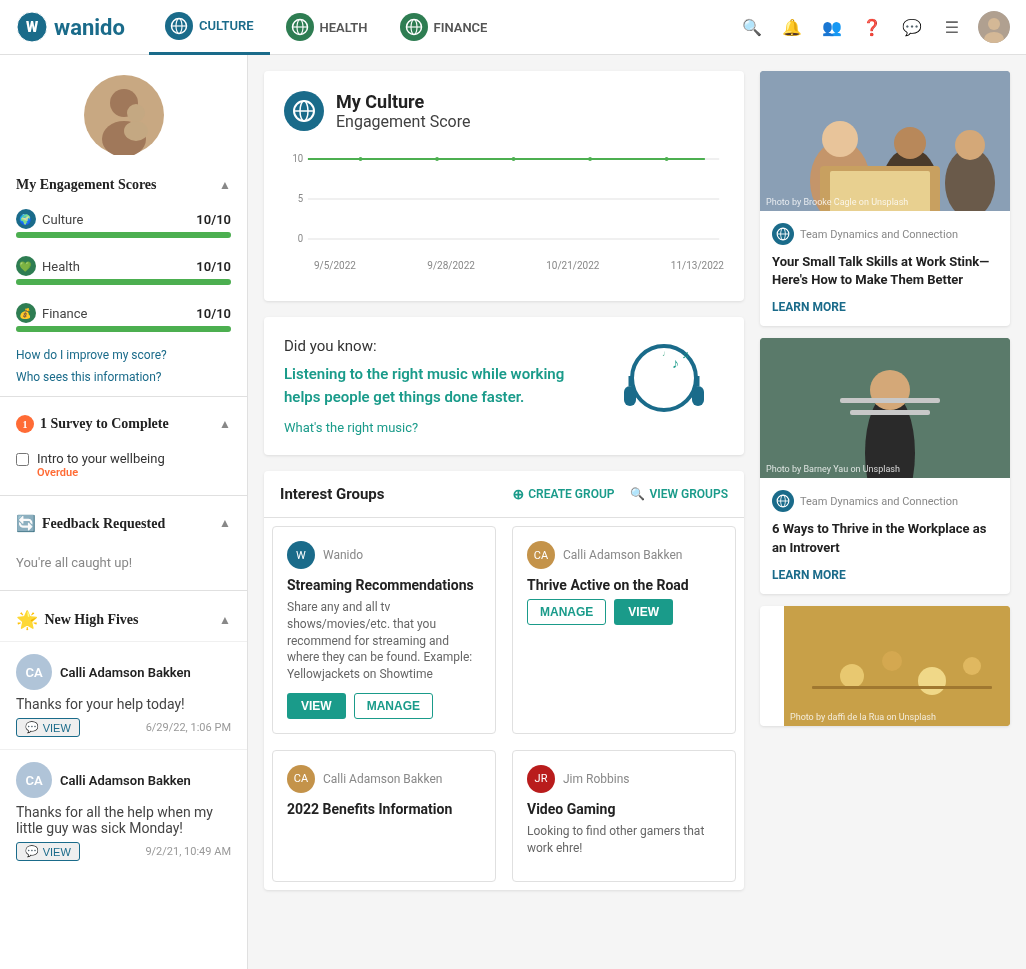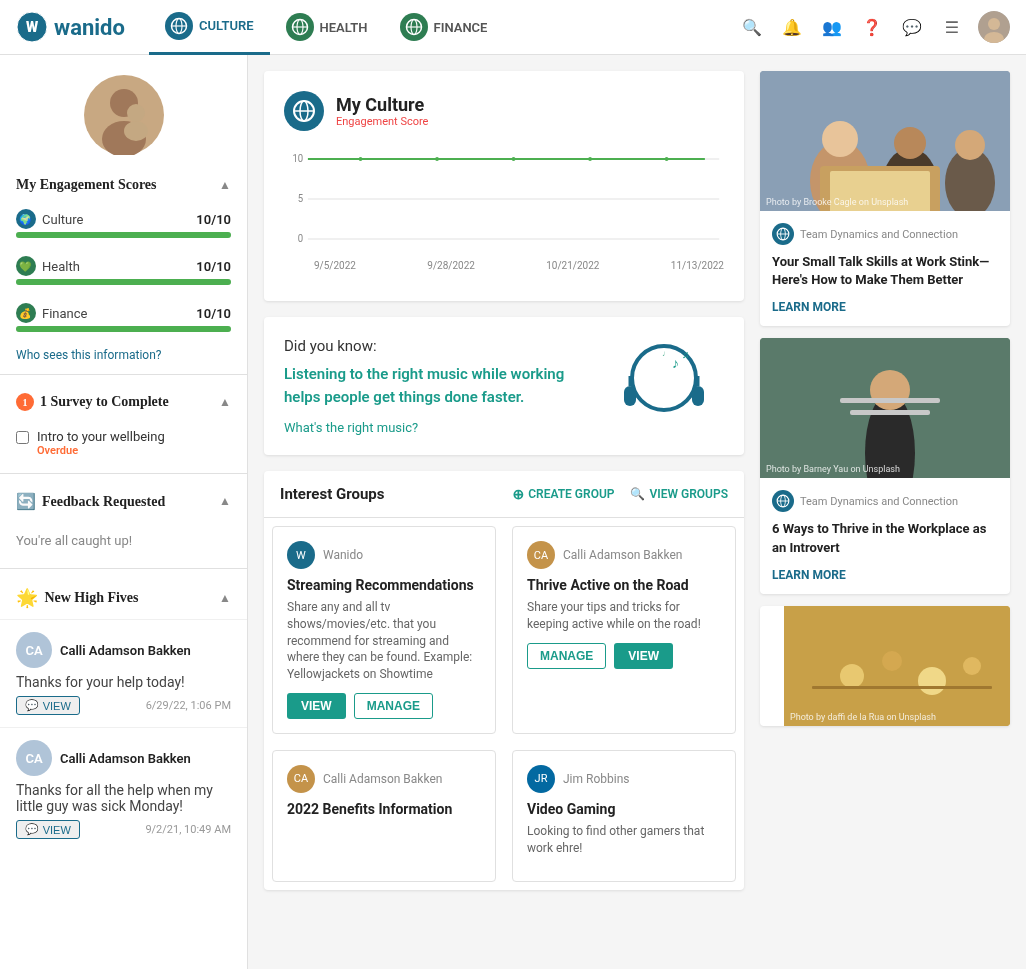--- a/index.html
+++ b/index.html
@@ -78,21 +78,21 @@
     .highfive-msg { font-size: 14px; color: #444; margin-bottom: 6px; }
     .highfive-footer { display: flex; align-items: center; gap: 8px; }
     .view-btn { display: flex; align-items: center; gap: 4px; font-size: 11px; color: #1a6b8a; cursor: pointer; border: 1px solid #1a6b8a; border-radius: 3px; padding: 2px 8px; }
     .highfive-date { font-size: 11px; color: #999; margin-left: auto; }
 
     
     .culture-card { background: #fff; border-radius: 4px; padding: 20px; margin-bottom: 16px; box-shadow: 0 1px 3px rgba(0,0,0,0.1); }
     .culture-card-header { display: flex; align-items: center; gap: 12px; margin-bottom: 16px; }
     .culture-logo { width: 40px; height: 40px; border-radius: 50%; background: #1a6b8a; display: flex; align-items: center; justify-content: center; color: white; font-size: 18px; }
     .culture-title { font-size: 18px; font-weight: 700; color: #222; }
-    .culture-subtitle { font-size: 11px; color: #ef4444; }
+    .culture-subtitle { font-size: 16px; color: #404040; }
 
     
     .chart-area { padding: 0 0 10px; }
 
     
     .didyouknow-card { background: #fff; border-radius: 4px; padding: 20px; margin-bottom: 16px; box-shadow: 0 1px 3px rgba(0,0,0,0.1); display: flex; align-items: center; justify-content: space-between; }
     .didyouknow-text { flex: 1; }
     .didyouknow-label { font-size: 15px; color: #333; margin-bottom: 8px; }
     .didyouknow-highlight { font-size: 15px; color: #1a9b8a; font-weight: 600; margin-bottom: 12px; line-height: 1.5; }
     .didyouknow-link { color: #1a9b8a; font-size: 13px; cursor: pointer; }
@@ -252,20 +252,21 @@
           <span class="score-icon score-icon-finance">💰</span>
           <span>Finance</span>
         </span>
         <span class="score-value">10/10</span>
       </div>
       <div class="score-bar">
         <div class="score-fill" style="width:100%"></div>
       </div>
     </div>
 
+    <div class="sidebar-link">How do I improve my score?</div>
     <div class="sidebar-link">Who sees this information?</div>
 
     <div class="divider"></div>
 
     <div class="section-header">
       <div class="survey-header">
         <span class="survey-badge">1</span>
         <span class="section-title">1 Survey to Complete</span>
       </div>
       <span class="section-chevron">▲</span>
@@ -429,39 +430,38 @@
               <button class="btn-manage">MANAGE</button>
             </div>
           </div>
 
           <div class="group-item">
             <div class="group-item-header">
               <div class="group-avatar" style="background:#c4934a;">CA</div>
               <span class="group-name">Calli Adamson Bakken</span>
             </div>
             <div class="group-title">Thrive Active on the Road</div>
-            <div class="group-desc">Share your tips and tricks for keeping active while on the road!</div>
             <div class="group-btns">
               <button class="btn-manage">MANAGE</button>
               <button class="btn-view">VIEW</button>
             </div>
           </div>
 
           <div class="group-item">
             <div class="group-item-header">
               <div class="group-avatar" style="background:#c4934a;">CA</div>
               <span class="group-name">Calli Adamson Bakken</span>
             </div>
             <div class="group-title">2022 Benefits Information</div>
             <div class="group-desc"></div>
           </div>
 
           <div class="group-item">
             <div class="group-item-header">
-              <div class="group-avatar" style="background:#0369a1;">JR</div>
+              <div class="group-avatar" style="background:#b91c1c;">JR</div>
               <span class="group-name">Jim Robbins</span>
             </div>
             <div class="group-title">Video Gaming</div>
             <div class="group-desc">Looking to find other gamers that work ehre!</div>
           </div>
         </div>
       </div>
     </div>
 
     <div class="right-panel">

